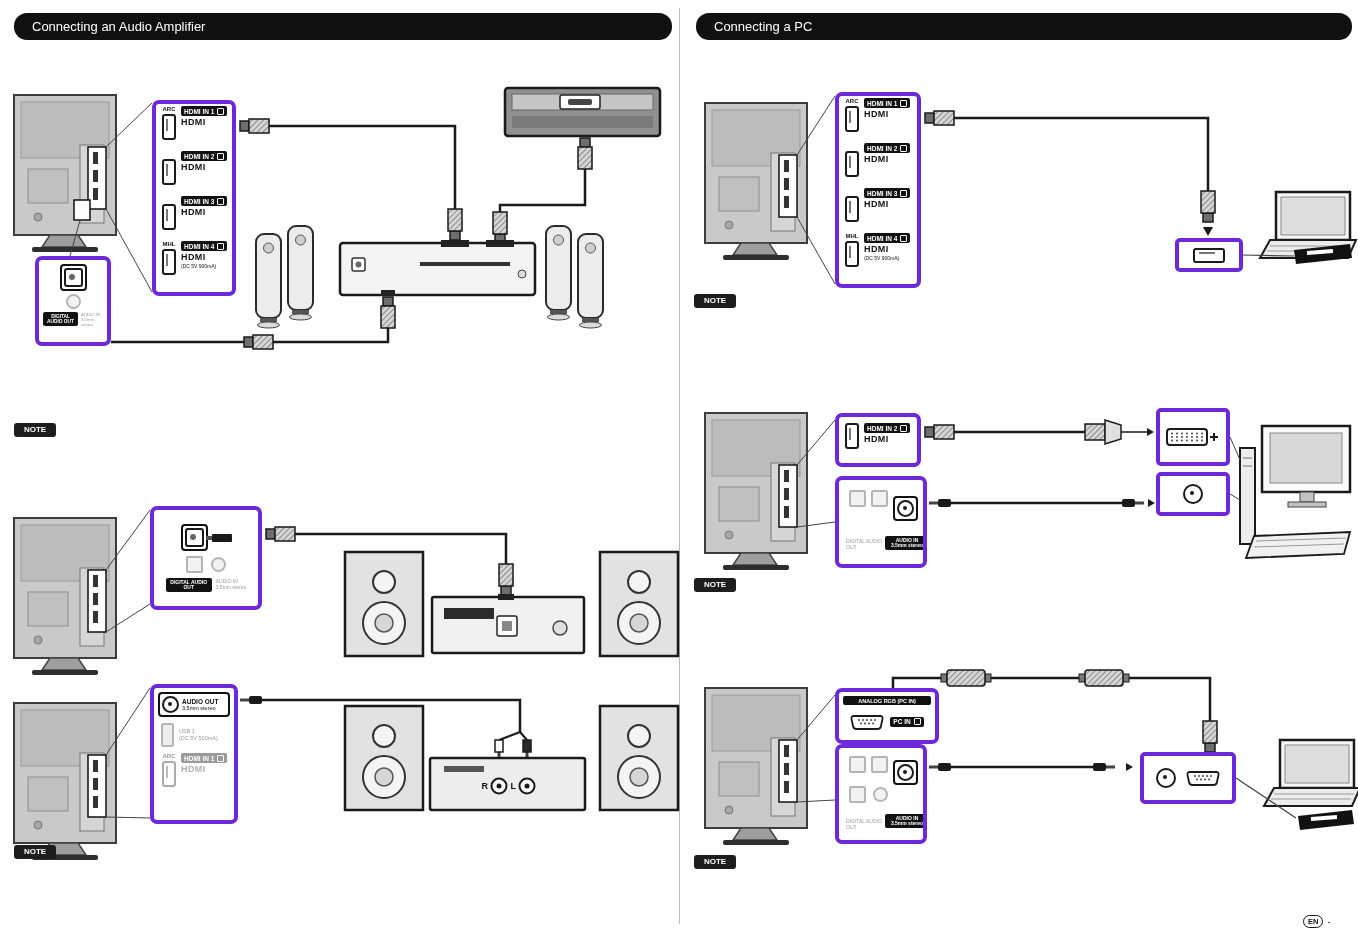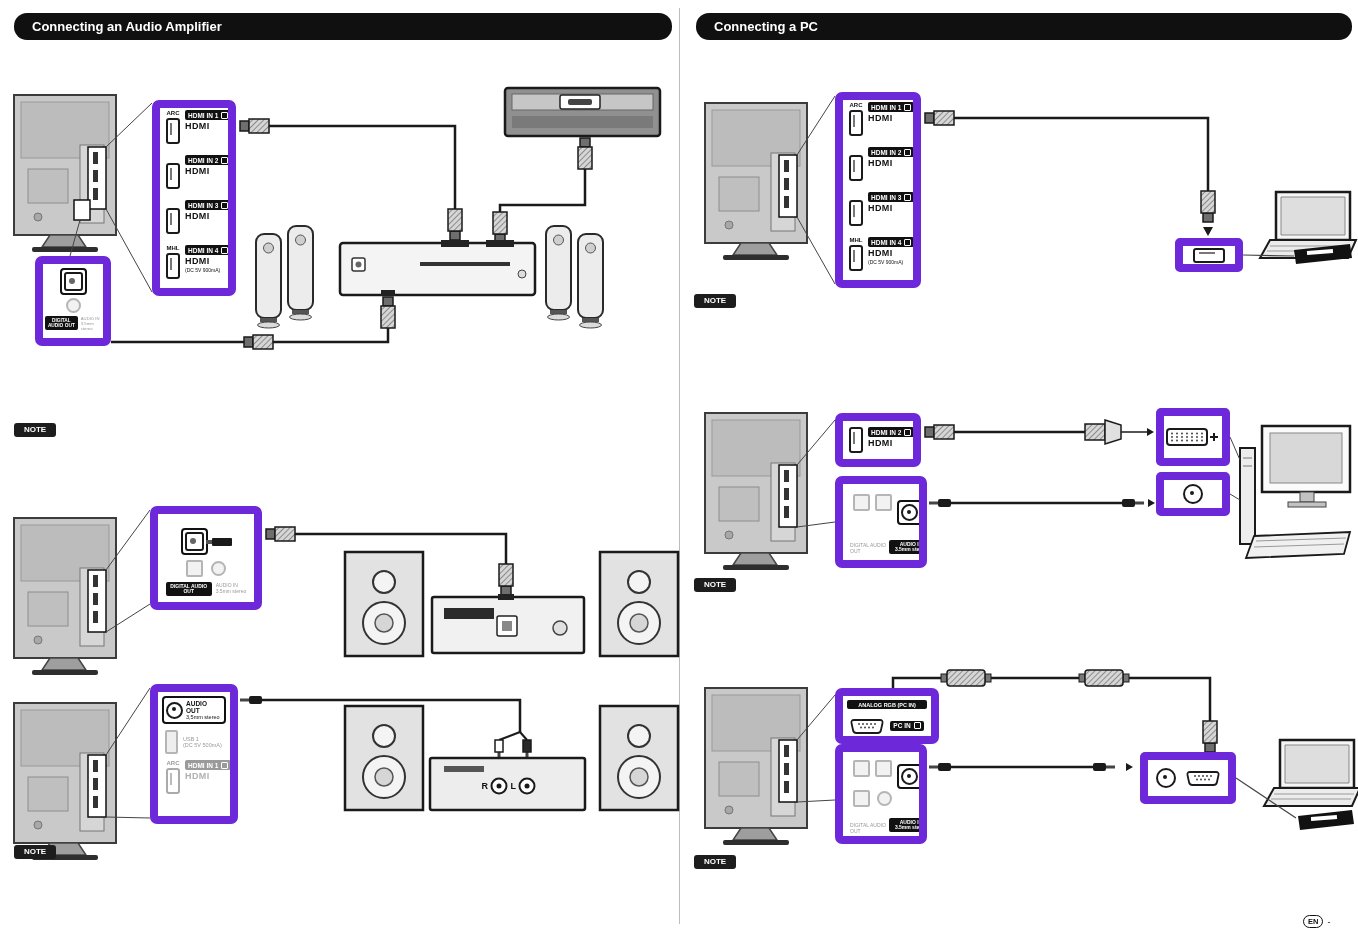--- a/index.html
+++ b/index.html
@@ -1,24 +1,24 @@
 <!DOCTYPE html>
 <html><head>
 <meta charset="utf-8">
 <style>
   html,body{margin:0;padding:0}
   body{width:1358px;height:932px;position:relative;background:#fff;overflow:hidden;
        font-family:"Liberation Sans","DejaVu Sans",sans-serif;color:#111}
   #art{position:absolute;left:0;top:0;z-index:1}
   .divider{position:absolute;left:679px;top:8px;width:1px;height:916px;background:#bdbdbd;z-index:0}
   .header-bar{position:absolute;height:27px;background:#101010;border-radius:13px;color:#fff;
-      font-size:13px;font-weight:bold;line-height:27px;padding:0 18px;box-sizing:border-box;z-index:3}
+      font-size:13px;font-weight:normal;line-height:27px;padding:0 18px;box-sizing:border-box;z-index:3}
   .note-pill{position:absolute;width:42px;height:14px;background:#1d1d1d;border-radius:3px;color:#fff;
       font-size:8px;font-weight:bold;text-align:center;line-height:14px;z-index:3}
-  .callout{position:absolute;background:#fff;border:8px solid #6d28d9;border-radius:7px;box-sizing:border-box;z-index:2;overflow:hidden}
+  .callout{position:absolute;background:#fff;border:4px solid #6d28d9;border-radius:7px;box-sizing:border-box;z-index:2;overflow:hidden}
   .port-box{display:flex;align-items:center;justify-content:center;gap:10px;border-radius:5px}
   
   .hdmi-row{display:flex;gap:4px;padding:2px 5px;height:45px;box-sizing:border-box}
   .hdmi-row.last{height:52px}
   .col-l{display:flex;flex-direction:column;align-items:center;gap:1px;width:16px;flex:none}
   .col-r{display:flex;flex-direction:column;gap:2px;align-items:flex-start}
   .mini{font-size:6px;font-weight:bold;color:#111;min-height:7px;line-height:7px}
   .mini.gray{color:#9a9a9a}
   .hdmi-port-v{width:10px;height:22px;border:2px solid #1a1a1a;border-radius:3px;background:#fff;position:relative;flex:none}
   .hdmi-port-v::after{content:"";position:absolute;left:2px;top:3px;width:2px;height:12px;background:#777}

